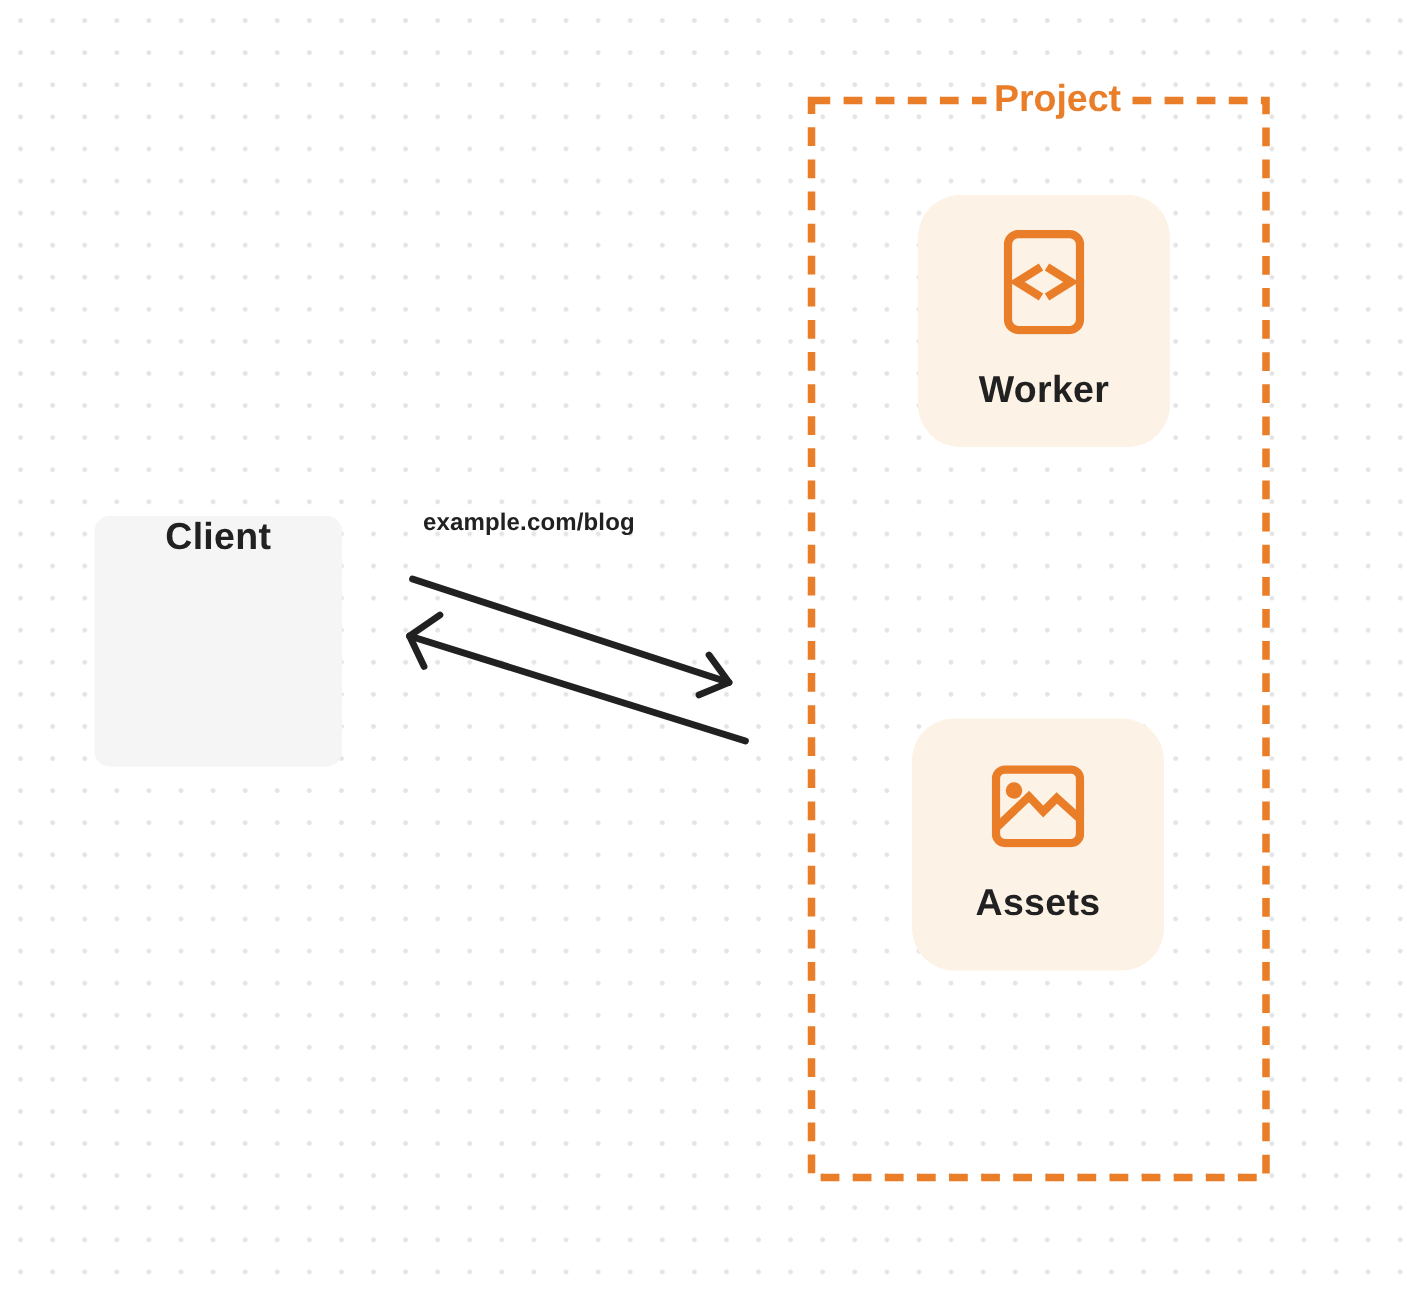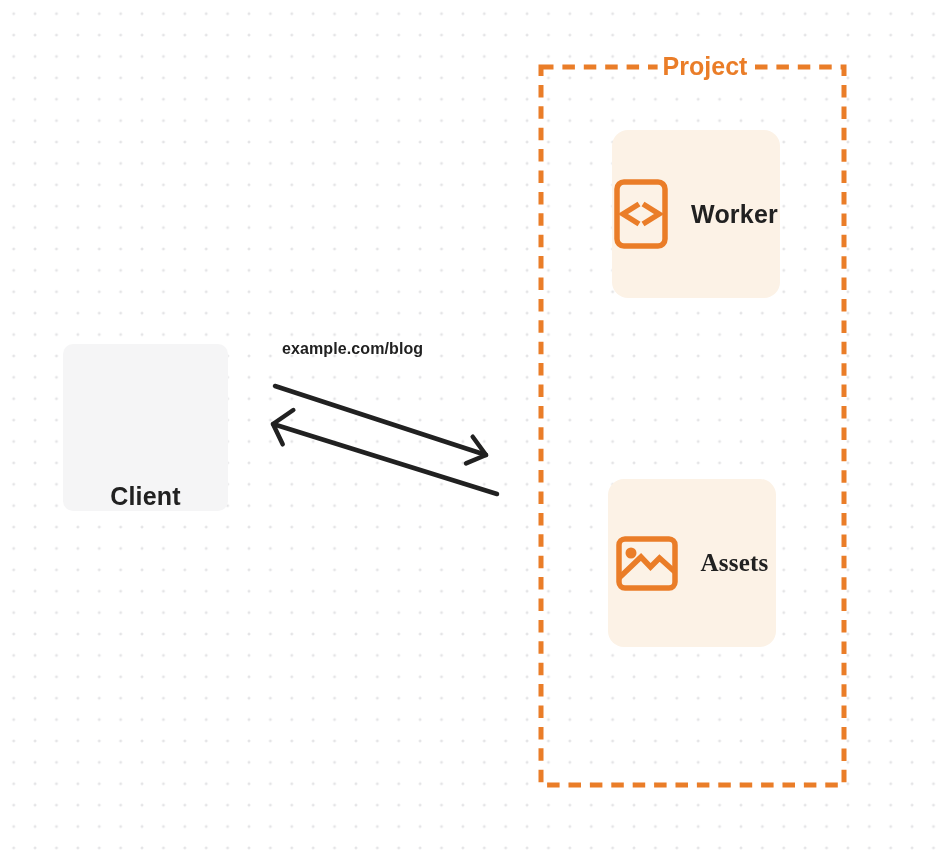--- a/index.html
+++ b/index.html
@@ -37,21 +37,21 @@
     stroke-linecap: round;
     stroke-linejoin: round;
   }
   .client-box {
     position: absolute;
     left: 63px; top: 344px;
     width: 165px; height: 167px;
     background: var(--client-bg, #f5f5f6);
     border-radius: 10px;
     display: flex;
-    align-items: flex-end;
+    align-items: flex-start;
     justify-content: center;
   }
   .node-label {
     font-size: 25px;
     font-weight: bold;
     color: var(--ink, #212121);
     letter-spacing: 0.2px;
   }
   .url-label {
     position: absolute;
@@ -70,28 +70,29 @@
     color: var(--accent, #ea7d28);
     background: var(--page-bg, #ffffff);
     padding: 0 5px;
     white-space: nowrap;
     margin-left: 12px;
   }
   .card {
     position: absolute;
     width: 168px; height: 168px;
     background: var(--card-bg, #fcf2e6);
-    border-radius: 16px;
+    border-radius: 28px;
     display: flex;
+    flex-direction: column;
     align-items: center;
     justify-content: center;
     gap: 23px;
   }
   .card-worker { left: 612px; top: 130px; }
-  .card-assets { left: 608px; top: 479px; font-family: Liberation Serif, serif; }
+  .card-assets { left: 608px; top: 479px; }
   .icon-stroke {
     stroke: var(--accent, #ea7d28);
     fill: none;
     stroke-width: 5.5;
   }
   .icon-fill { fill: var(--accent, #ea7d28); }
   .tree {
     position: absolute;
     left: 590px; top: 650px;
     font-family: "DejaVu Sans Mono", "Liberation Mono", monospace;

